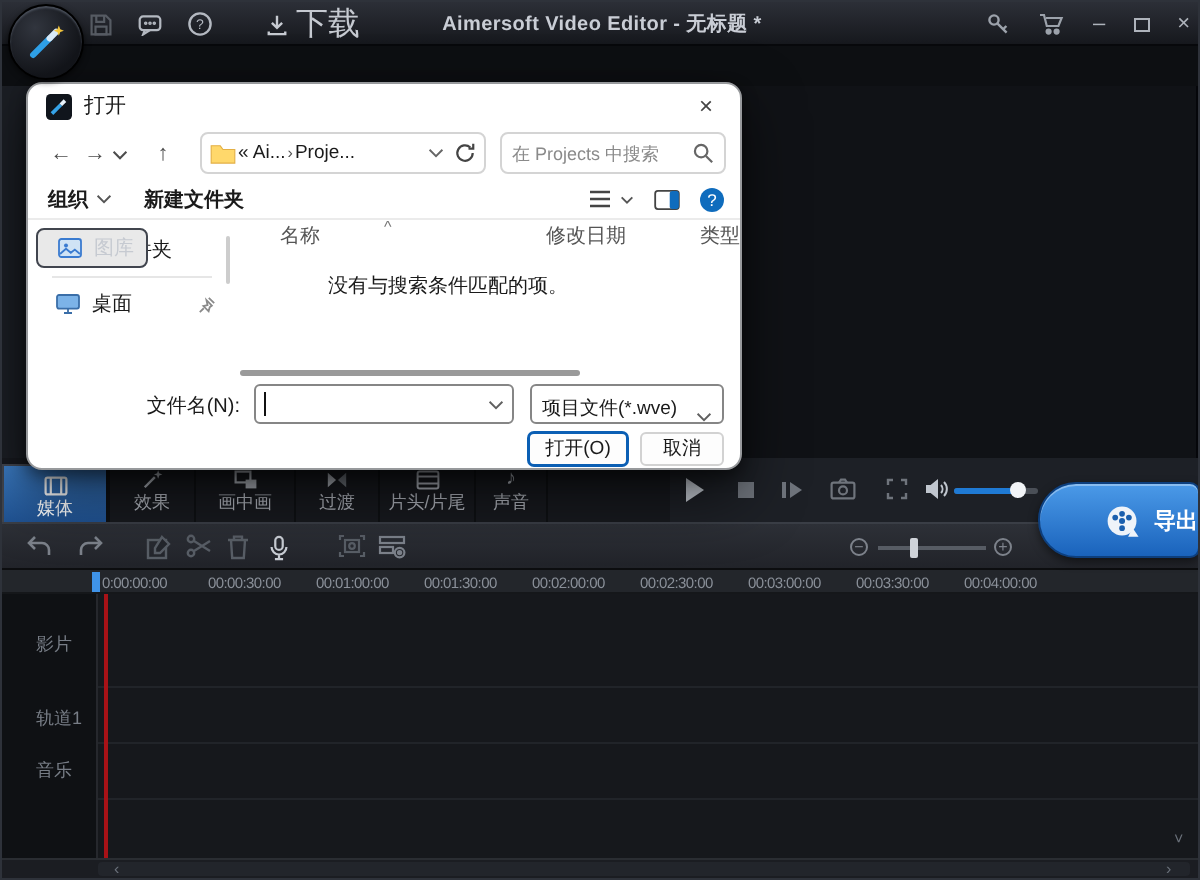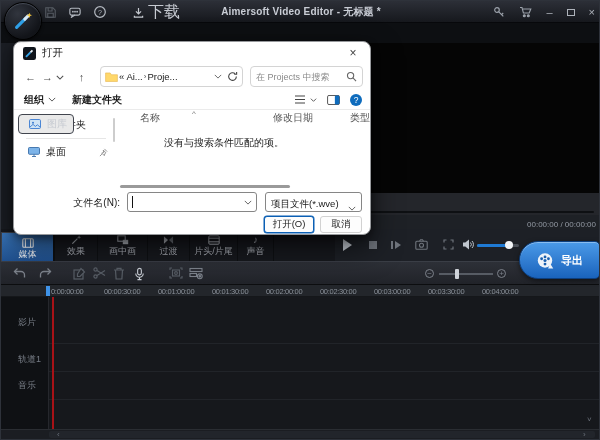--- a/index.html
+++ b/index.html
@@ -75,21 +75,21 @@
   .tlic { position:absolute; top:5px; }
   .zoomgrp { position:absolute; left:420px; top:0; height:24px; }
   .zcir { position:absolute; top:7px; width:9px; height:9px; border:1px solid #7d828b; border-radius:50%;
     color:#7d828b; font-size:8px; line-height:7px; text-align:center; }
   .ztrack { position:absolute; left:18px; top:11px; width:54px; height:2px; background:#575c64; }
   .zhandle { position:absolute; left:34px; top:7px; width:4px; height:10px; background:#cfd3d9; border-radius:1px; }
 
   
   .exportbtn { position:absolute; left:518px; top:240px; width:81px; height:38px; z-index:20;
     background:linear-gradient(#4b9ae8,#1a63bc); border:1px solid #0d3f7e; border-radius:19px 5px 5px 19px;
-    display:flex; align-items:center; justify-content:center; gap:6px; color:#fff; font-size:11px; font-weight:bold;
+    display:flex; align-items:center; justify-content:flex-end; gap:6px; color:#fff; font-size:11px; font-weight:bold;
     box-shadow:0 2px 5px rgba(0,0,0,.5), inset 0 1px 0 rgba(255,255,255,.35); }
 
   
   .ruler { position:absolute; left:0; top:284px; width:600px; height:12px; background:#23262b; border-bottom:1px solid #15171a; }
   .rlabel { position:absolute; top:2px; font-size:7.5px; letter-spacing:-.3px; color:#8a9099; white-space:nowrap; }
   .phandle { position:absolute; left:45px; top:1px; width:4px; height:10px; background:#3f93e8; }
   .tracks { position:absolute; left:0; top:296px; width:600px; height:132px; background:#16181c; }
   .trow { position:absolute; left:0; width:600px; border-bottom:1px solid #212429; }
   .tlabelcol { position:absolute; left:0; top:0; width:48px; height:132px; background:#0f1114; border-right:1px solid #26282d; }
   .tname { position:absolute; left:17px; color:#777d86; font-size:9px; }
@@ -249,29 +249,20 @@
       <span class="sorticon">
         <svg width="12" height="11" viewBox="0 0 12 11" fill="none" stroke="#9aa0a9" stroke-width="1.2">
             <path d="M1 2h6M1 5.5h4M1 9h2.5M9.5 2v7M9.5 9l-1.8-2M9.5 9l1.8-2"></path>
           </svg>
       </span>
     </div>
   </div>
 
   <div class="leftpanel"></div>
 
-  <div class="preview">
-    <div style="position:absolute;left:0;top:0;width:266px;height:150px;background:#050505;"></div>
-    <div class="seekstrip">
-      <div class="seekline"></div>
-    </div>
-    <div class="tcrow">
-      <span>00:00:00 / 00:00:00</span>
-    </div>
-  </div>
 
   <div class="tabsrow">
     <div class="tabs">
       <div class="tab sel" style="width:53px">
         <span class="tab-ic">
             <svg width="12" height="10" viewBox="0 0 12 10" fill="none" stroke="#fff" stroke-width="1.1">
               <rect x=".8" y=".8" width="10.4" height="8.4" rx="1"></rect>
               <path d="M3.4.8v8.4M8.6.8v8.4"></path>
             </svg>
           </span>

